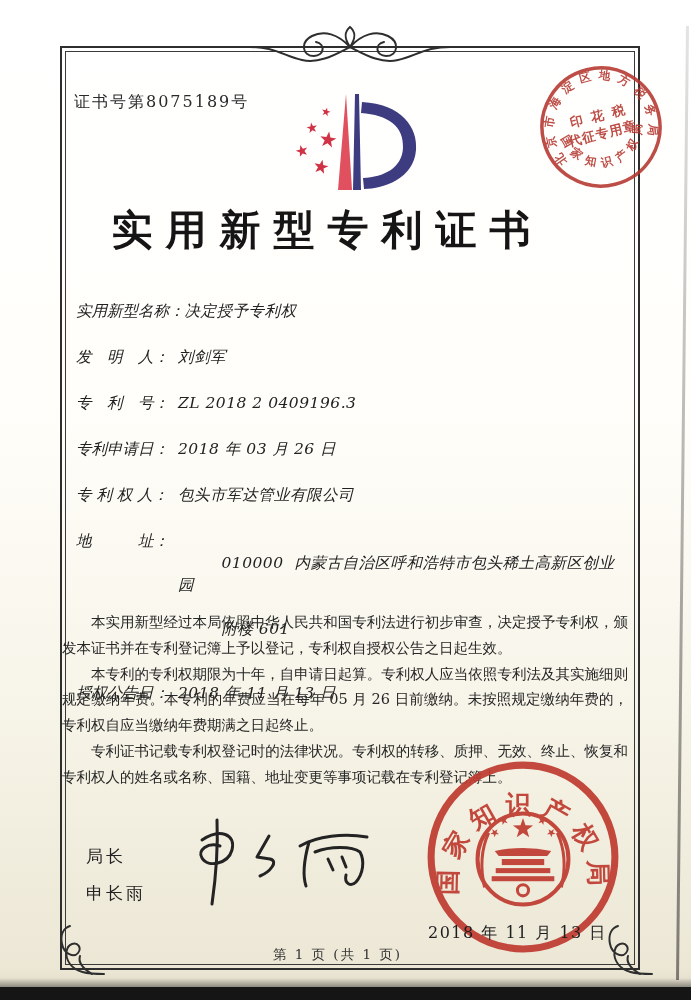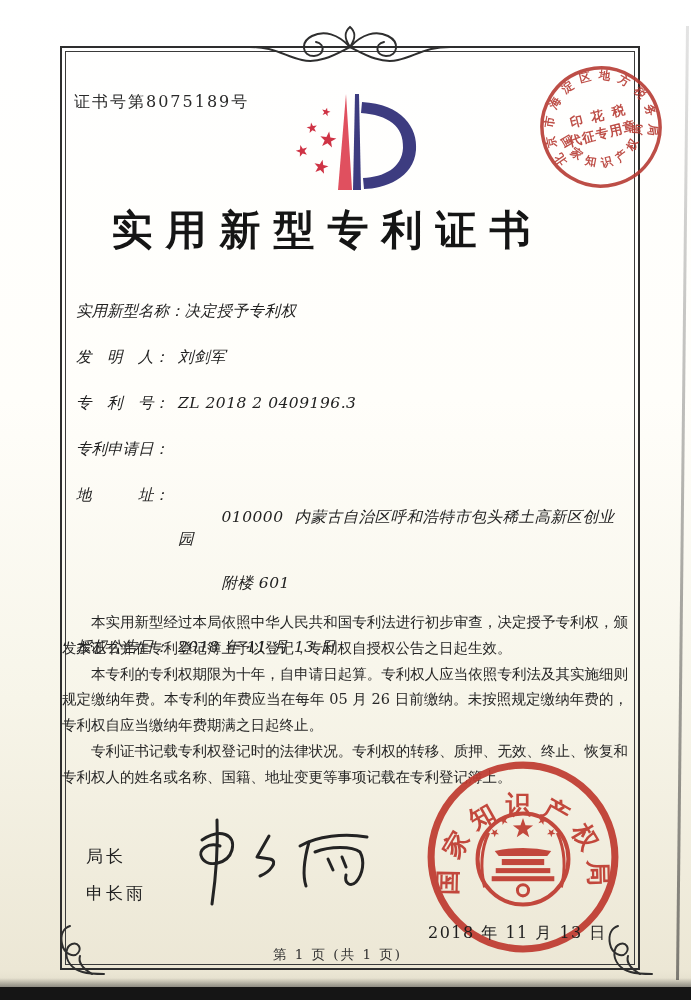--- a/index.html
+++ b/index.html
@@ -118,20 +118,25 @@
     <div class="frow">
       <span class="flabel">发　明　人：</span>
       <span class="fvalue">刘剑军</span>
     </div>
     <div class="frow">
       <span class="flabel">专　利　号：</span>
       <span class="fvalue">ZL 2018 2 0409196.3</span>
     </div>
     <div class="frow">
       <span class="flabel">专利申请日：</span>
+      <span class="fvalue">2018 年 03 月 26 日</span>
+    </div>
+    <div class="frow">
+      <span class="flabel">专 利 权 人：</span>
+      <span class="fvalue">包头市军达管业有限公司</span>
     </div>
     <div class="frow" style="margin-bottom:20px">
       <span class="flabel">地　　　址：</span>
       <span class="fvalue">
         <span>010000  内蒙古自治区呼和浩特市包头稀土高新区创业园</span><br>
         <span class="addr-line2">附楼 601</span>
       </span>
     </div>
     <div class="frow grant-row">
       <span class="grant-pair">

